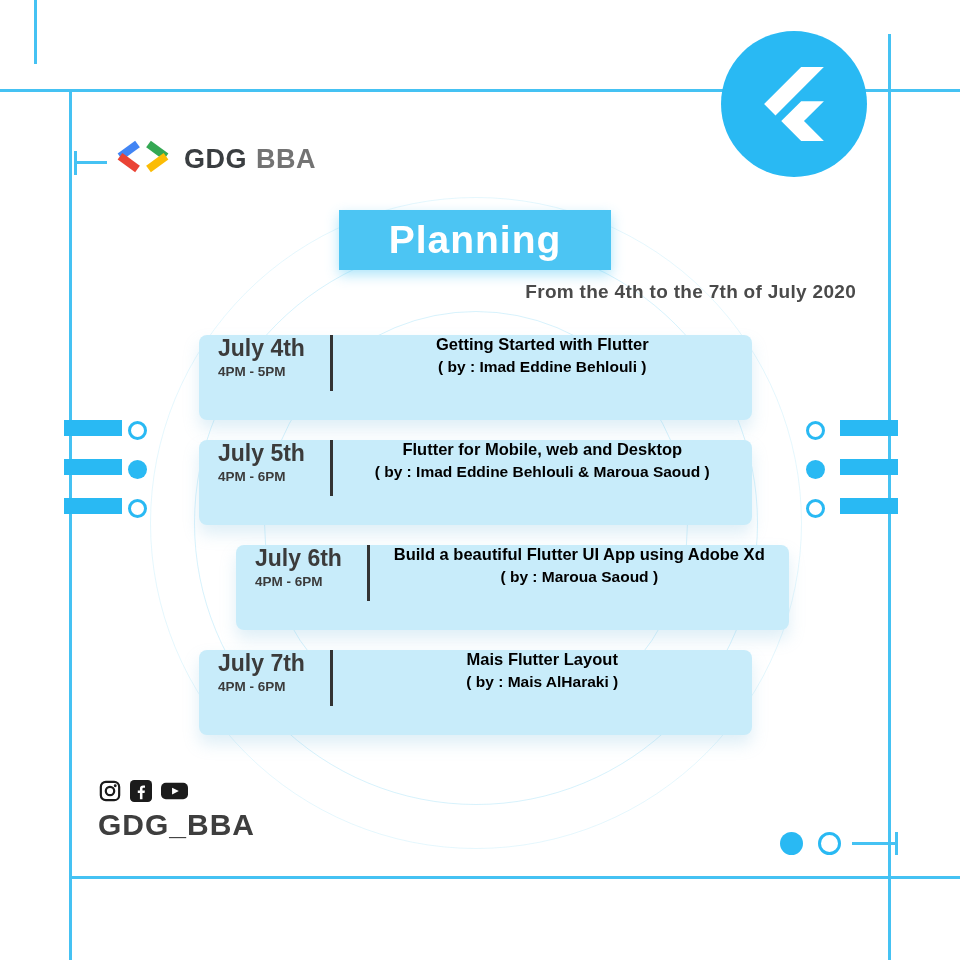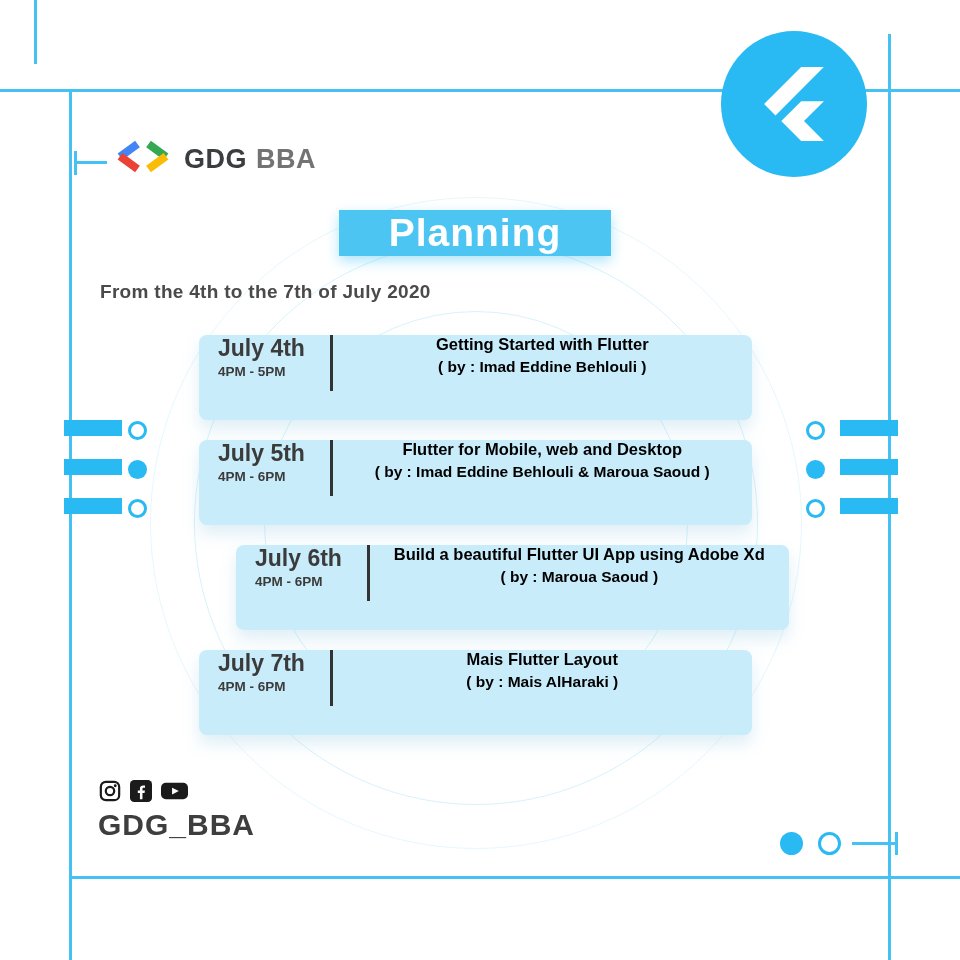--- a/index.html
+++ b/index.html
@@ -22,24 +22,24 @@
   
   .gdg-row { position:absolute; left:74px; top:138px; display:flex; align-items:flex-end; }
   .gdg-tick { position:relative; width:34px; height:24px; margin-right:6px; }
   .gdg-tick .v { position:absolute; left:0; top:0; width:3px; height:24px; background:#45c2f3; }
   .gdg-tick .h { position:absolute; left:3px; top:10px; width:30px; height:3px; background:#45c2f3; }
   .gdg-text { display:flex; align-items:baseline; margin-left:12px; font-size:27px; font-weight:700; letter-spacing:0.5px; }
   .gdg-text .gdg { color:#3a3e41; }
   .gdg-text .bba { color:#737373; margin-left:9px; }
 
   
-  .banner { position:absolute; left:339px; top:210px; width:272px; height:46px; background:#4cc5f3;
+  .banner { position:absolute; left:339px; top:210px; width:272px; height:60px; background:#4cc5f3;
     display:flex; align-items:center; justify-content:center; color:#fff; font-size:39px; font-weight:700;
     letter-spacing:1px; box-shadow:0 5px 12px rgba(76,197,243,0.45); }
-  .subtitle { position:absolute; left:100px; top:281px; width:756px; text-align:left;
+  .subtitle { position:absolute; left:100px; top:281px; width:756px; text-align:right;
     font-size:19px; font-weight:700; color:#4a4a4a; letter-spacing:0.3px; }
 
   
   .card { position:absolute; left:199px; width:553px; height:85px; background:#c8ecfa; border-radius:8px;
     display:flex; box-shadow:0 9px 16px rgba(128,193,224,0.25); }
   .card.c1 { top:335px; } .card.c2 { top:440px; } .card.c3 { top:545px;margin-left:37px; } .card.c4 { top:650px; }
   .card .date-col { flex:0 0 auto; width:131px; padding-left:19px; color:#3b3b3b; }
   .card .date { font-size:23px; font-weight:700; }
   .card .time { font-size:13.5px; font-weight:700; margin-top:2px; }
   .card .divider { flex:0 0 auto; width:2.5px; height:56px; background:#333333; }

